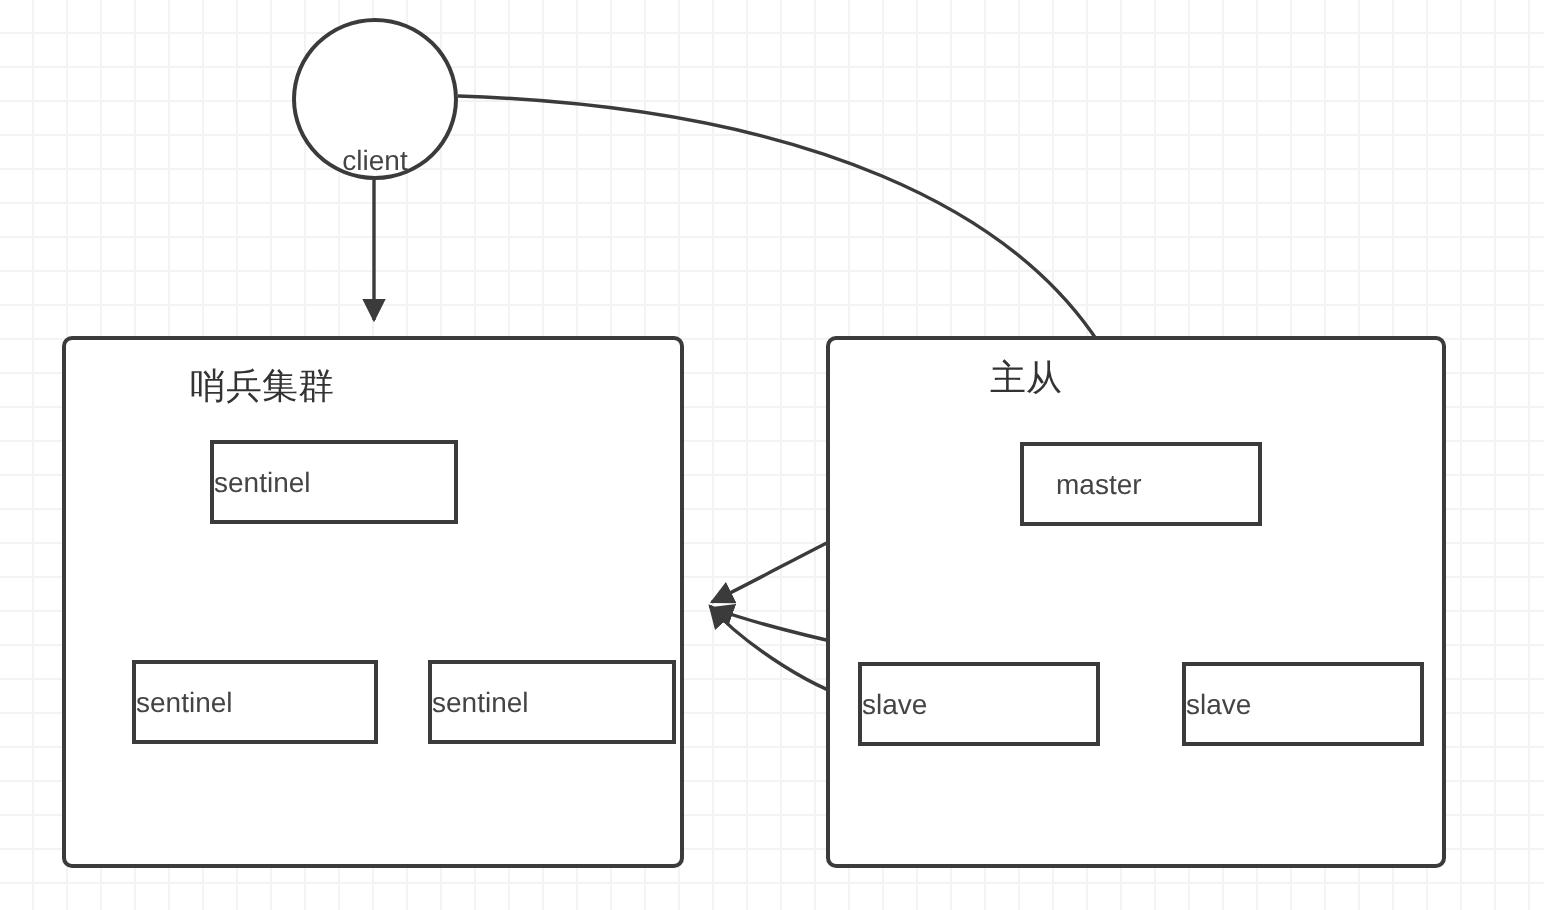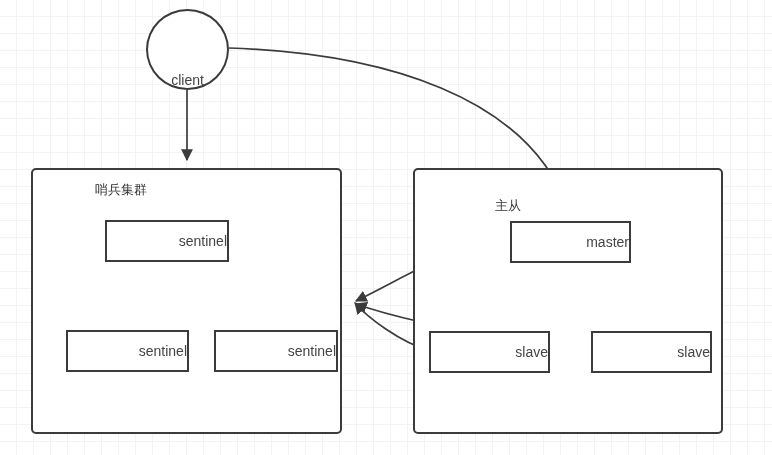--- a/index.html
+++ b/index.html
@@ -34,33 +34,33 @@
   }
   .group-box {
     position: absolute;
     box-sizing: border-box;
     border: 2px solid #3b3b3b;
     border-radius: 5px;
     background: #ffffff;
   }
   .group-label {
     position: absolute;
-    font-size: 13px;
+    font-size: 18px;
     color: #333333;
     white-space: nowrap;
     padding-left: 47px;
   }
   .node-box {
     position: absolute;
     box-sizing: border-box;
     border: 2px solid #3b3b3b;
     background: #ffffff;
     display: flex;
     align-items: center;
-    justify-content: flex-end;
+    justify-content: flex-start;
     font-size: 14px;
     color: #444444;
   }
   .node-ellipse {
     position: absolute;
     box-sizing: border-box;
     border: 2px solid #3b3b3b;
     border-radius: 50%;
     background: #ffffff;
     display: flex;
@@ -101,39 +101,39 @@
 
     <path d="M 712,360 C 600,356 430,330 356,304" fill="none" stroke="#3b3b3b" stroke-width="1.7" marker-end="url(#arrowhead)"></path>
 
     <path d="M 550,352 L 585,352" fill="none" stroke="#3b3b3b" stroke-width="1.7" marker-end="url(#arrowhead)"></path>
   </svg>
 
   <div class="group-box" style="left:31px; top:168px; width:311px; height:266px;"></div>
   <div class="group-label" style="left:48px; top:181px;">哨兵集群</div>
 
   <div class="group-box" style="left:413px; top:168px; width:310px; height:266px;"></div>
-  <div class="group-label" style="left:448px; top:197px;text-align:center;">主从</div>
+  <div class="group-label" style="left:448px; top:177px;text-align:center;">主从</div>
 
   <div class="node-ellipse" style="left:146px; top:9px; width:83px; height:81px;align-items:flex-end;">
     <span>client</span>
   </div>
 
   <div class="node-box" style="left:105px; top:220px; width:124px; height:42px;">
     <span>sentinel</span>
   </div>
 
   <div class="node-box" style="left:66px; top:330px; width:123px; height:42px;">
     <span>sentinel</span>
   </div>
 
   <div class="node-box" style="left:214px; top:330px; width:124px; height:42px;">
     <span>sentinel</span>
   </div>
 
-  <div class="node-box" style="left:510px; top:221px; width:121px; height:42px;">
+  <div class="node-box" style="left:510px; top:221px; width:121px; height:42px;padding-left:16px;">
     <span>master</span>
   </div>
 
   <div class="node-box" style="left:429px; top:331px; width:121px; height:42px;">
     <span>slave</span>
   </div>
 
   <div class="node-box" style="left:591px; top:331px; width:121px; height:42px;">
     <span>slave</span>
   </div>

